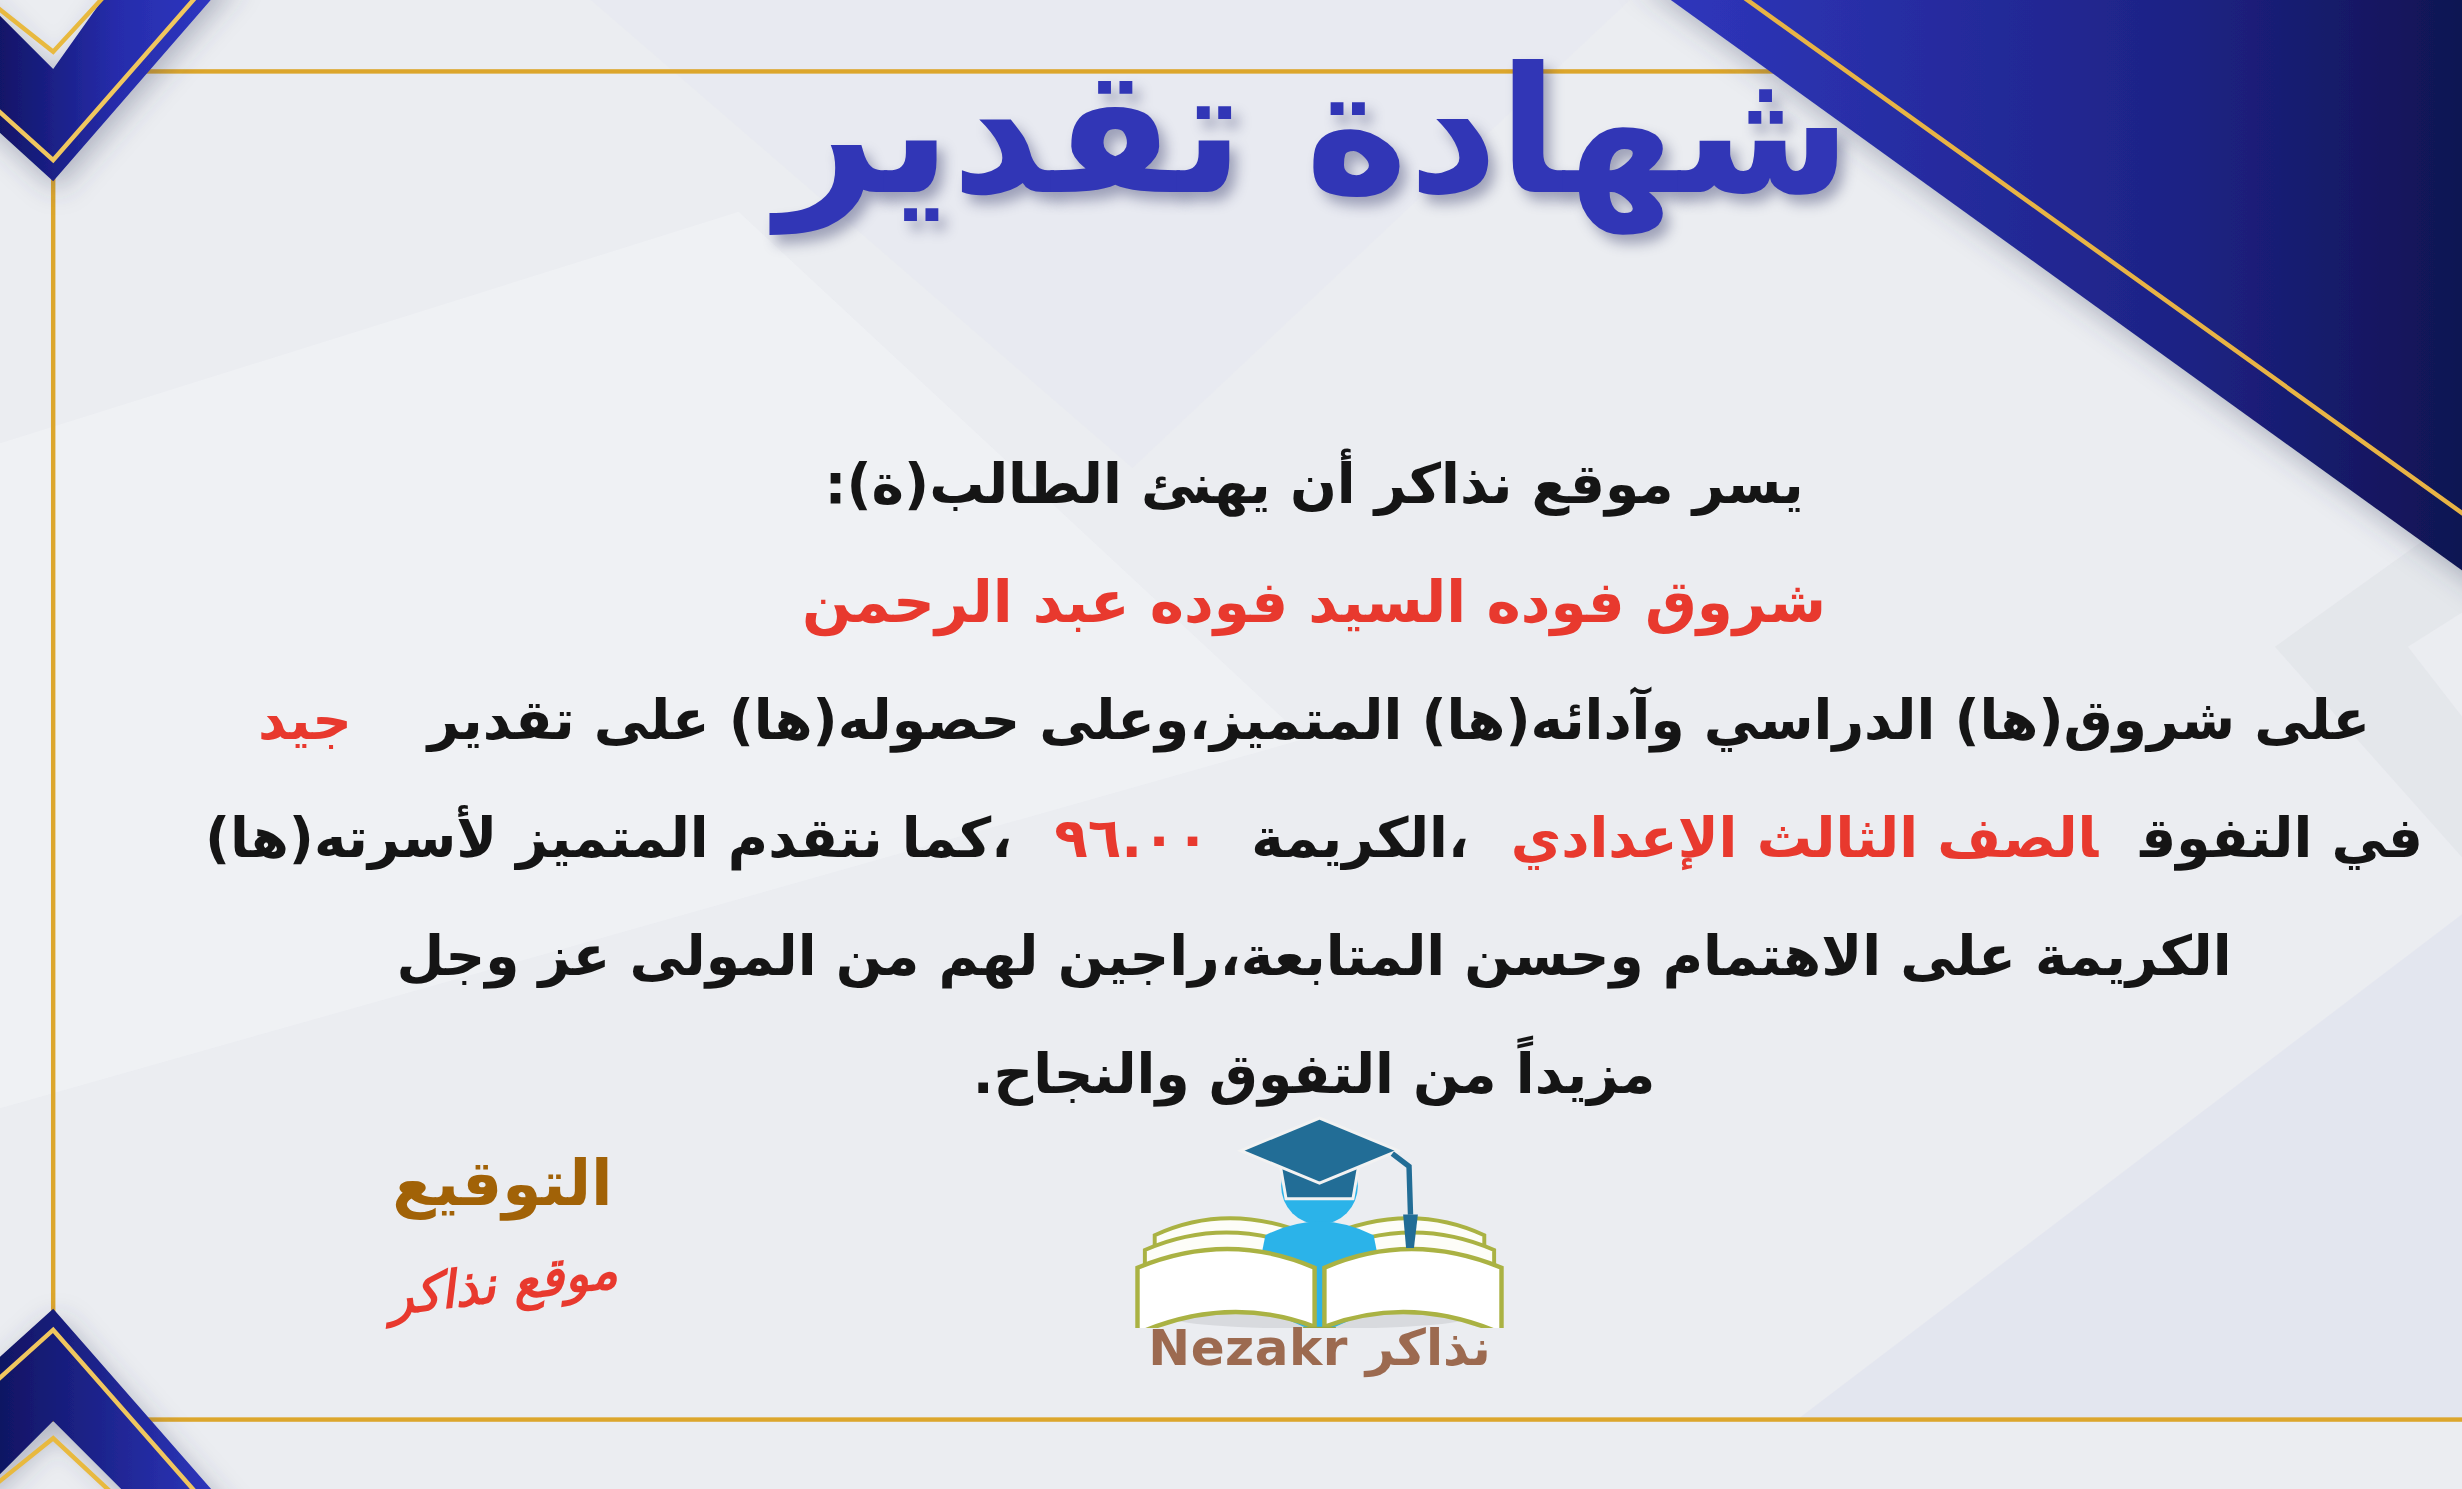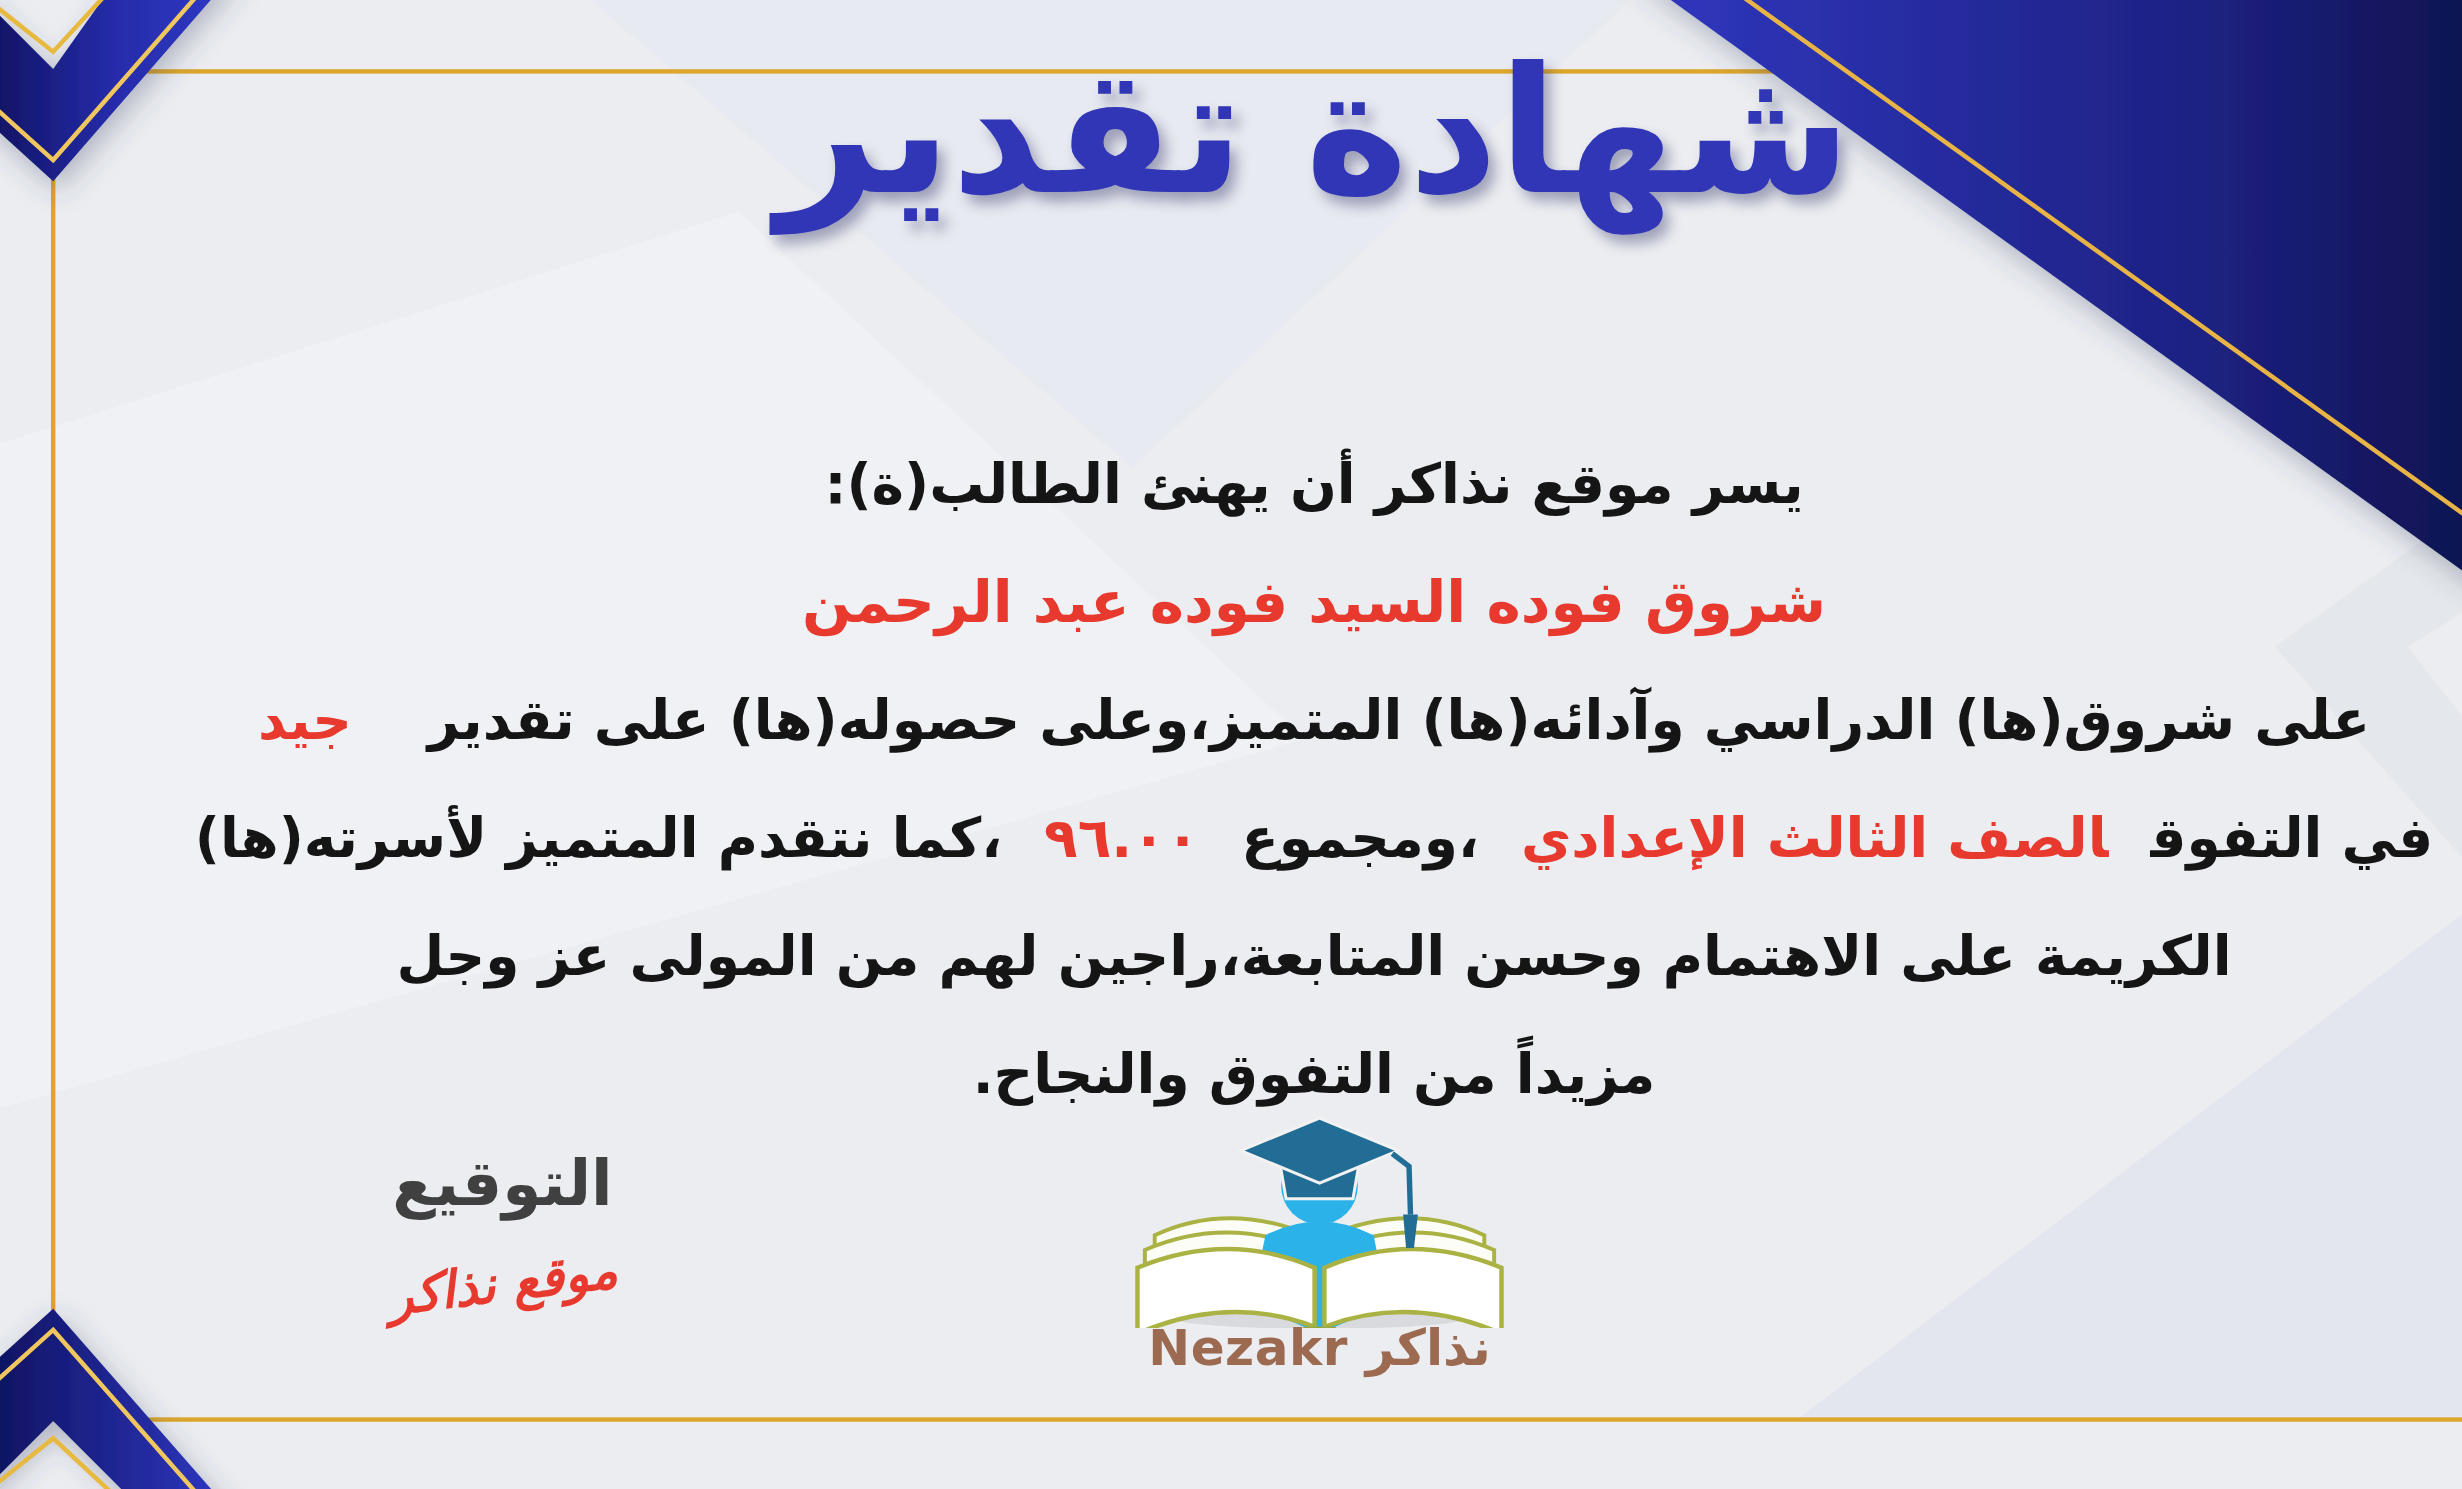--- a/index.html
+++ b/index.html
@@ -33,21 +33,21 @@
   .red{color:#e8392e;}
   .student{font-size:58px;}
   .grade{margin-right:76px;}
   .mid{margin:8px 42px;}
 
   
   .signature{
     left:286px;top:1147px;width:433px;
     direction:rtl;text-align:center;
   }
-  .sig-label{font-size:63px;font-weight:bold;color:#404040;}
+  .sig-label{font-size:63px;font-weight:bold;color:#a16207;}
   .sig-value{
     margin-top:34px;
     font-size:51px;font-weight:bold;font-style:italic;
     color:#e8392e;
     transform:rotate(-7deg);
   }
 
   
   .logo{left:1107px;top:1111px;width:425px;text-align:center;}
   .logo svg{display:block;}
@@ -122,21 +122,21 @@
 
   <div class="layer title" dir="rtl">شهادة تقدير</div>
 
   <div class="layer body-text">
     <div class="line">يسر موقع نذاكر أن يهنئ الطالب(ة):</div>
     <div class="line student red">شروق فوده السيد فوده عبد الرحمن</div>
     <div class="line">
       <span>على شروق(ها) الدراسي وآدائه(ها) المتميز،وعلى حصوله(ها) على تقدير</span><span class="red grade">جيد</span>
     </div>
     <div class="line">
-      <span>في التفوق</span><span class="red mid">الصف الثالث الإعدادي</span><span>،ومجموع</span><span class="red mid">٩٦.٠٠</span><span>،كما نتقدم المتميز لأسرته(ها)</span>
+      <span>في التفوق</span><span class="red mid">الصف الثالث الإعدادي</span><span>،الكريمة</span><span class="red mid">٩٦.٠٠</span><span>،كما نتقدم المتميز لأسرته(ها)</span>
     </div>
     <div class="line">الكريمة على الاهتمام وحسن المتابعة،راجين لهم من المولى عز وجل</div>
     <div class="line">مزيداً من التفوق والنجاح.</div>
   </div>
 
   <div class="layer signature">
     <div class="sig-label">التوقيع</div>
     <div class="sig-value">موقع نذاكر</div>
   </div>
 

